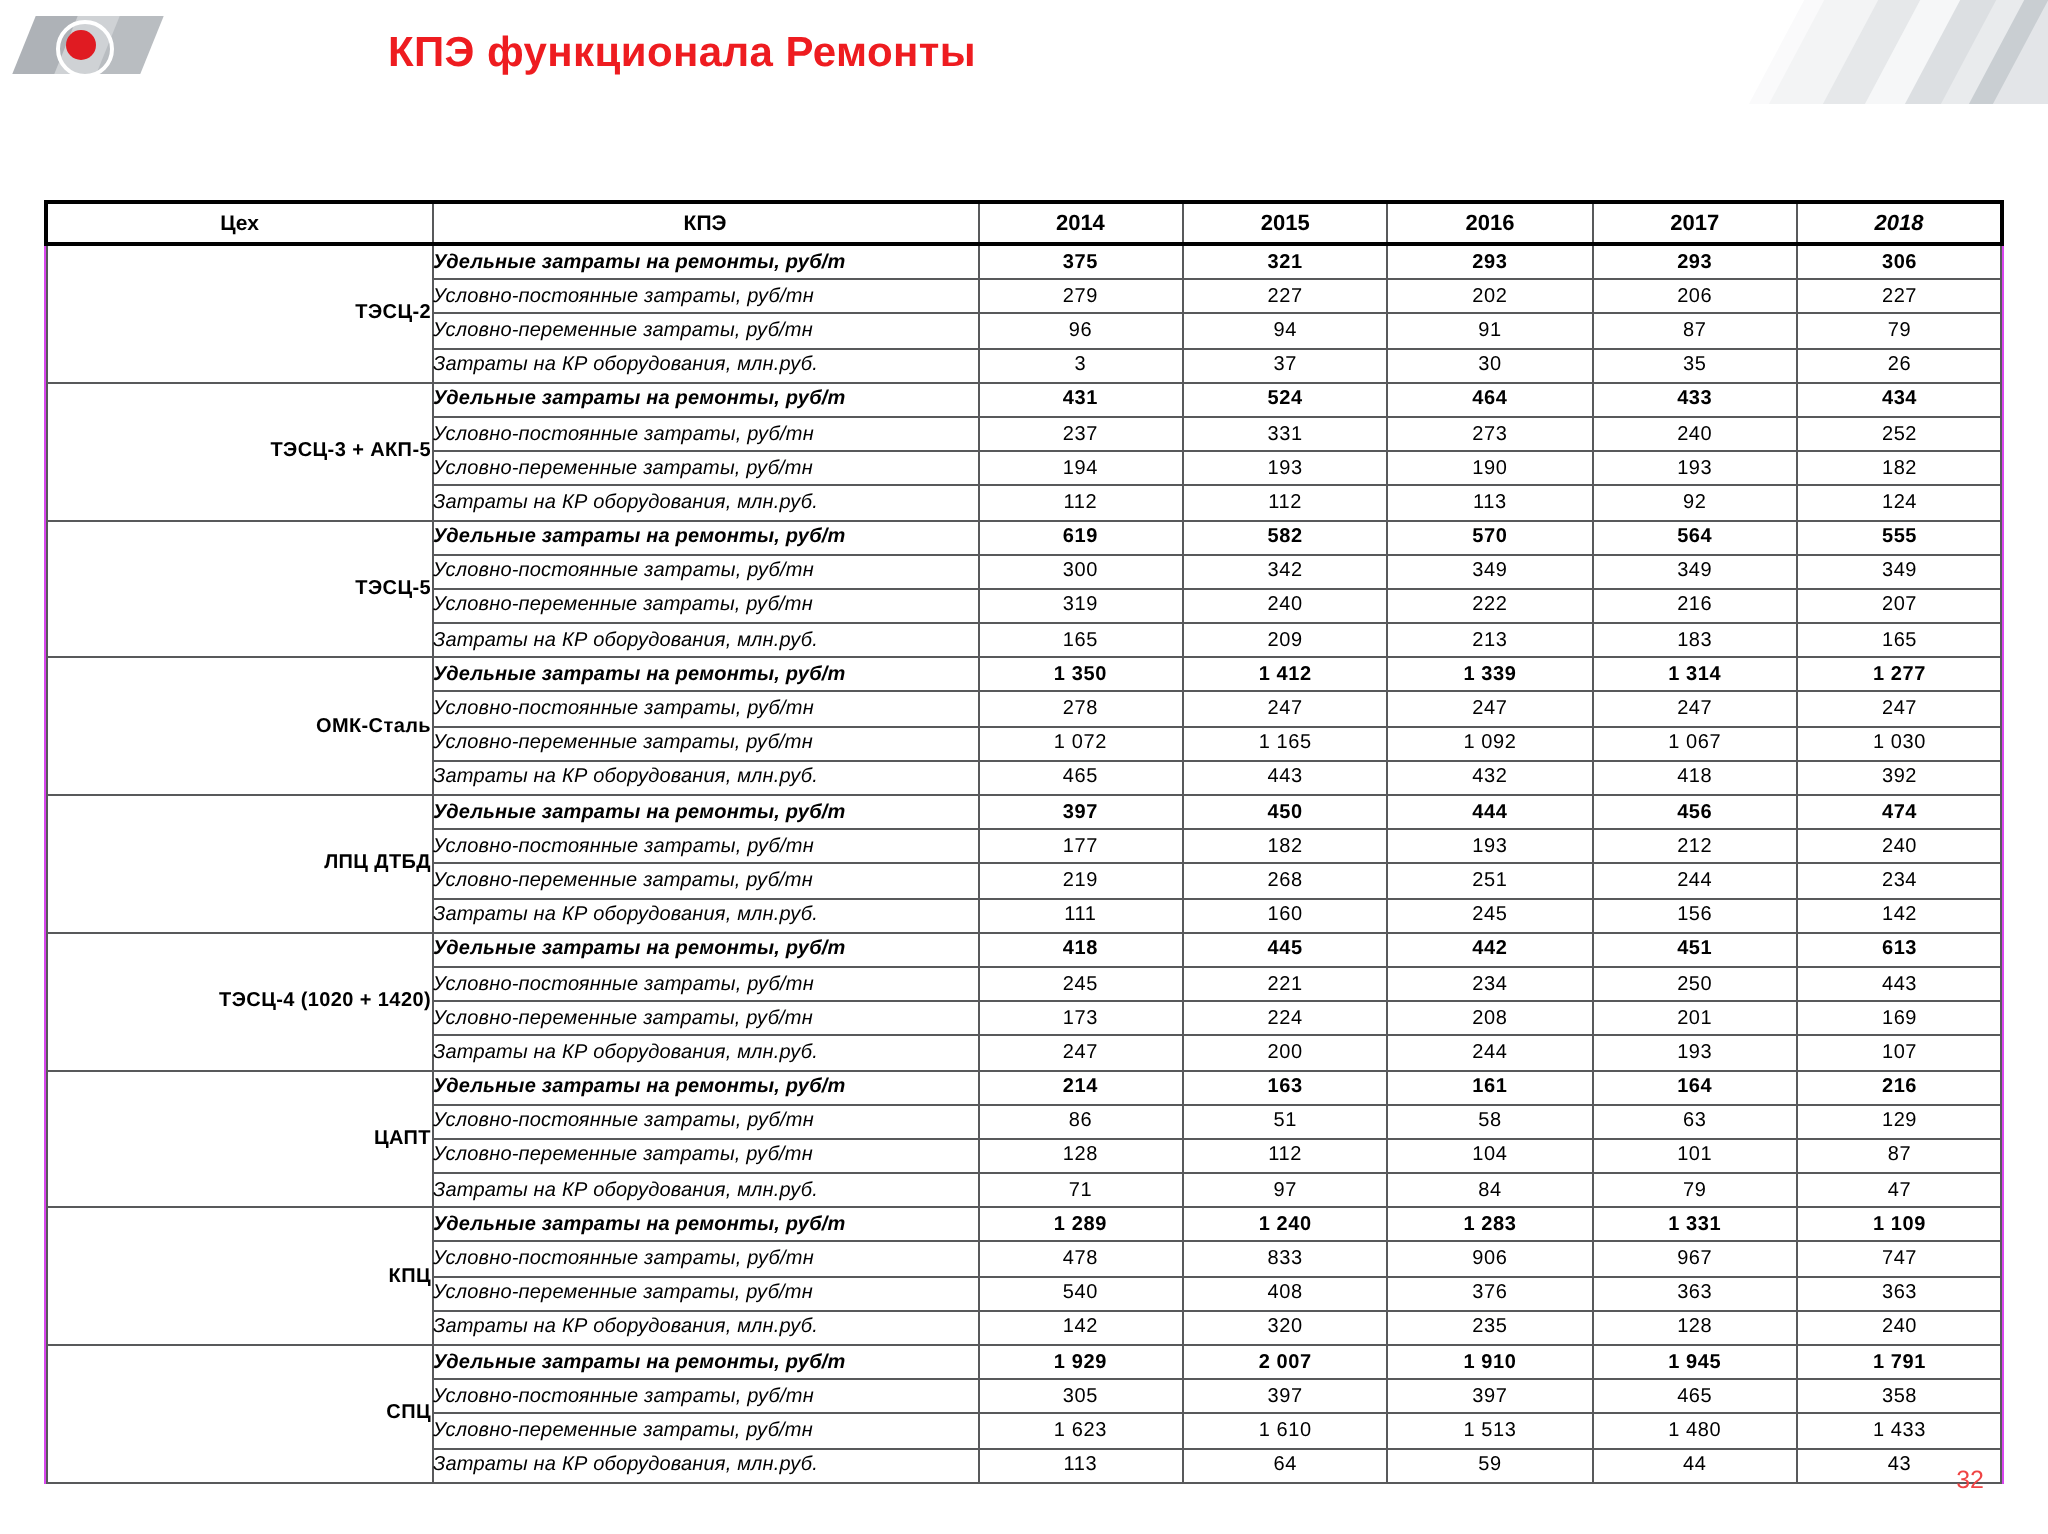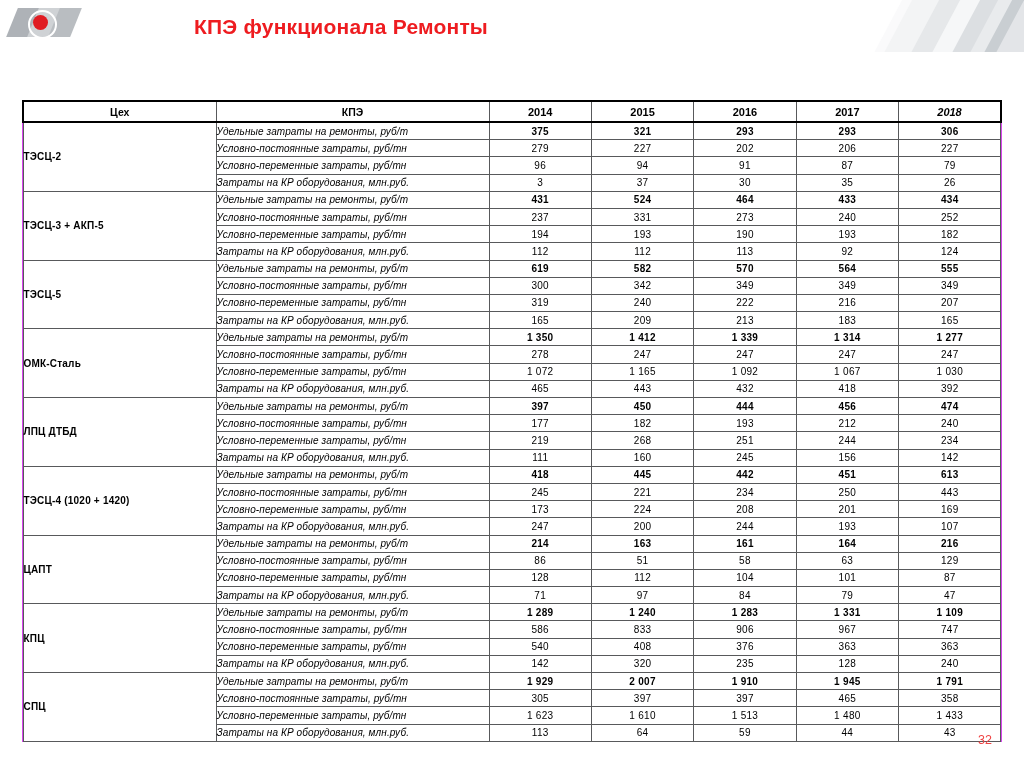--- a/index.html
+++ b/index.html
@@ -152,38 +152,38 @@
   }
   #kpi-table thead th.h-shop,
   #kpi-table thead th.h-kpi {
     font-size: 10.5px;
   }
   #kpi-table thead th.h-shop { border-left: 2.5px solid #000; }
   #kpi-table thead th.h-year:last-child { border-right: 2.5px solid #000; font-style: italic; }
 
   
   td.shop-cell {
-    text-align: left;
+    text-align: right;
     font-weight: bold;
     font-size: 11px;
     letter-spacing: 0.2px;
     border-left: 2.5px solid #000;
     border-right: 2px solid #000;
   }
 
   td.kpi-cell {
     text-align: left;
     padding-left: 5px;
     font-style: italic;
     font-size: 9.6px;
     letter-spacing: 0.1px;
     white-space: nowrap;
     border-right: 2px solid #000;
   }
-  tr.row-primary td.kpi-cell { font-weight: normal; font-size: 10px; margin-top: 48px; }
+  tr.row-primary td.kpi-cell { font-weight: bold; font-size: 10px; margin-top: 48px; }
 
   td.val-cell {
     text-align: center;
     font-size: 10px;
     letter-spacing: 0.3px;
   }
   tr.row-primary td.val-cell { font-weight: bold; font-size: 11px; }
   td.val-cell.last { border-right: 2.5px solid #000; }
 
   
@@ -486,21 +486,21 @@
         <td class="shop-cell" rowspan="4">КПЦ</td>
         <td class="kpi-cell">Удельные затраты на ремонты, руб/т</td>
         <td class="val-cell">1 289</td>
         <td class="val-cell">1 240</td>
         <td class="val-cell">1 283</td>
         <td class="val-cell">1 331</td>
         <td class="val-cell last">1 109</td>
       </tr>
       <tr>
         <td class="kpi-cell">Условно-постоянные затраты, руб/тн</td>
-        <td class="val-cell">586</td>
+        <td class="val-cell">478</td>
         <td class="val-cell">833</td>
         <td class="val-cell">906</td>
         <td class="val-cell">967</td>
         <td class="val-cell last">747</td>
       </tr>
       <tr>
         <td class="kpi-cell">Условно-переменные затраты, руб/тн</td>
         <td class="val-cell">540</td>
         <td class="val-cell">408</td>
         <td class="val-cell">376</td>

